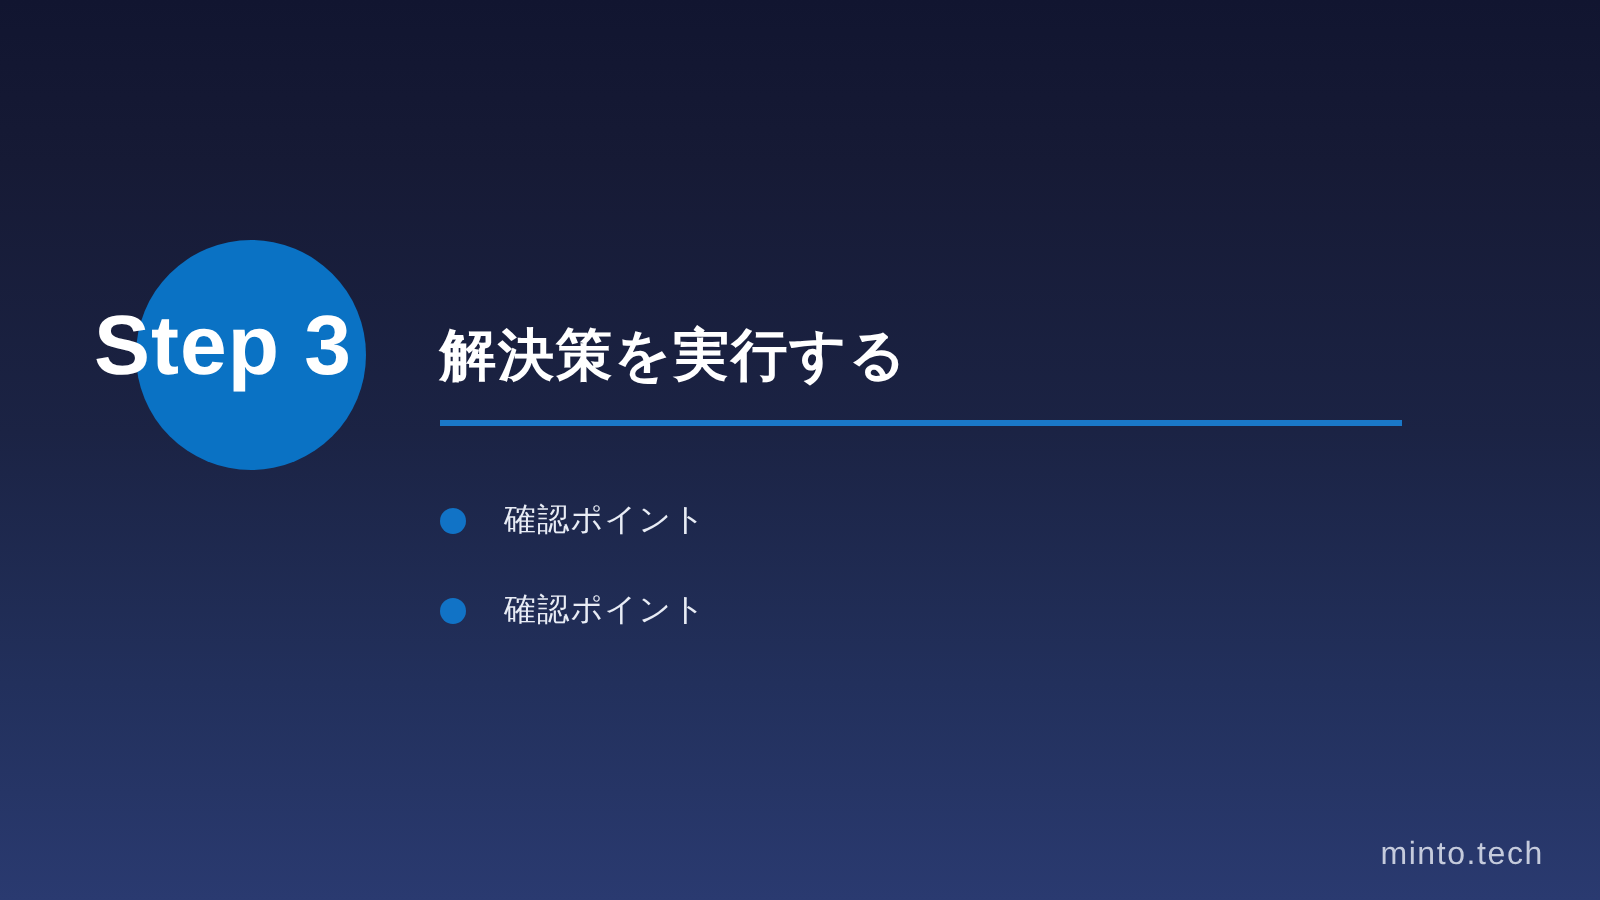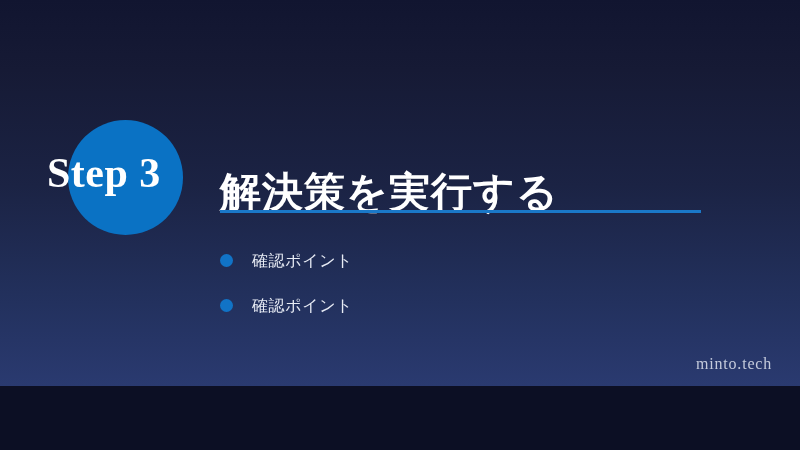--- a/index.html
+++ b/index.html
@@ -4,23 +4,23 @@
 <title>Step 3 Slide</title>
 <style>
   html, body {
     margin: 0;
     padding: 0;
     background: #0c0f24;
   }
   #slide {
     position: relative;
     width: 800px;
-    height: 386px;
+    height: 450px;
     overflow: hidden;
-    font-family: Liberation Serif, serif;
+    font-family: Liberation Sans, sans-serif;
     background: linear-gradient(to bottom, #111530 0%, #161a35 18%, #1b2344 48%, #22305c 76%, #2a3a70 100%);
     -webkit-font-smoothing: antialiased;
   }
 
   
   .step-circle {
     position: absolute;
     left: 68px;
     top: 120px;
     width: 115px;
@@ -41,21 +41,21 @@
     letter-spacing: 0.5px;
     line-height: 1;
     white-space: nowrap;
   }
 
   
   .headline {
     position: absolute;
     left: 220px;
     top: 144px;
-    font-size: 41px;
+    font-size: 28px;
     font-weight: 700;
     color: #ffffff;
     letter-spacing: 1px;
     line-height: 1.05;
     white-space: nowrap;
   }
 
   
   .divider {
     position: absolute;

